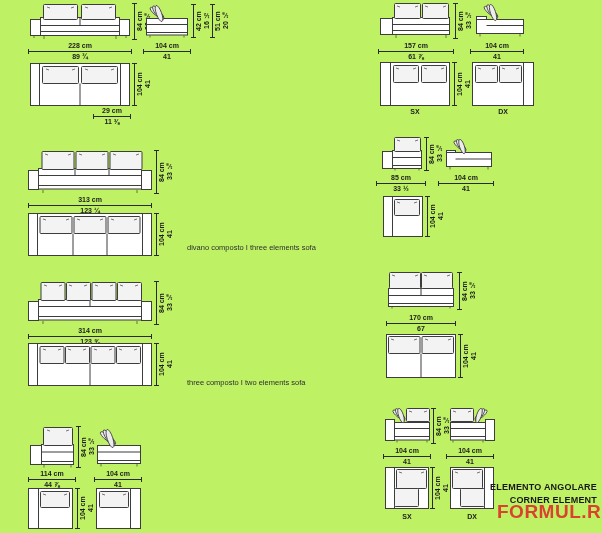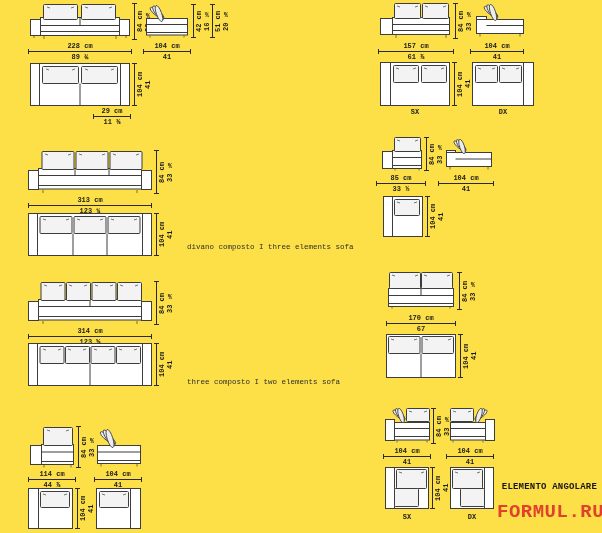--- a/index.html
+++ b/index.html
@@ -1,17 +1,17 @@
 <!DOCTYPE html>
 <html><head>
 <meta charset="utf-8">
 <style>
   html,body{margin:0;padding:0;background:#fff;}
-  #canvas{position:relative;width:602px;height:533px;background:#fde047;overflow:hidden;
-          font-family:Liberation Mono, monospace;color:#1b1b1b;}
+  #canvas{position:relative;width:602px;height:533px;background:#bef264;overflow:hidden;
+          font-family:Liberation Sans, sans-serif;color:#1b1b1b;}
   .abs{position:absolute;}
   
   .hdim{position:absolute;display:flex;flex-direction:column;align-items:center;}
   .hdim .t{font-size:7px;font-weight:bold;line-height:8px;white-space:nowrap;color:#1b1b1b;}
   .hline{width:100%;height:1px;background:#2a2a2a;position:relative;margin:1px 0;}
   .hline::before,.hline::after{content:"";position:absolute;top:-2px;width:1px;height:5px;background:#2a2a2a;}
   .hline::before{left:0;}.hline::after{right:0;}
   
   .vdim{position:absolute;display:flex;flex-direction:row;align-items:stretch;}
   .vline{width:1px;background:#2a2a2a;position:relative;margin:0 1px;}
@@ -444,17 +444,18 @@
       <rect class="bx" x="0.5" y="0.5" width="43" height="41"></rect>
       <line class="ln" x1="34.5" y1="0.5" x2="34.5" y2="41.5"></line>
       <rect class="cu" x="2.5" y="2.5" width="30" height="19" rx="1"></rect>
       <rect class="cu" x="10.5" y="21.5" width="24" height="18" rx="1"></rect>
       <path class="tick" d="M5 5l3 1M30 5l-3 1"></path>
     </svg>
     <span class="viewlabel" style="left:385px;top:513px;width:44px">SX</span>
     <span class="viewlabel" style="left:450px;top:513px;width:44px">DX</span>
     <div class="cornertitle" style="left:440px;top:481px;width:157px">
       <div>ELEMENTO ANGOLARE</div>
+      <div>CORNER ELEMENT</div>
     </div>
     <span class="watermark" style="left:497px;top:501px;color:#dd352b">FORMUL.RU</span>
   </div>
 
 </div>
 
 </body></html>

